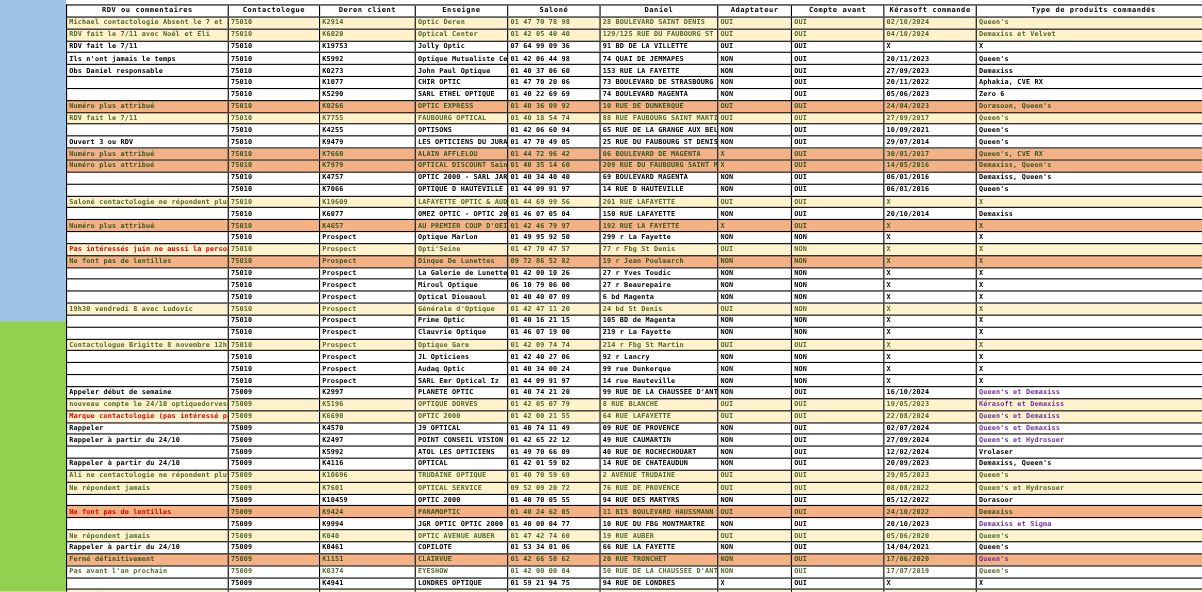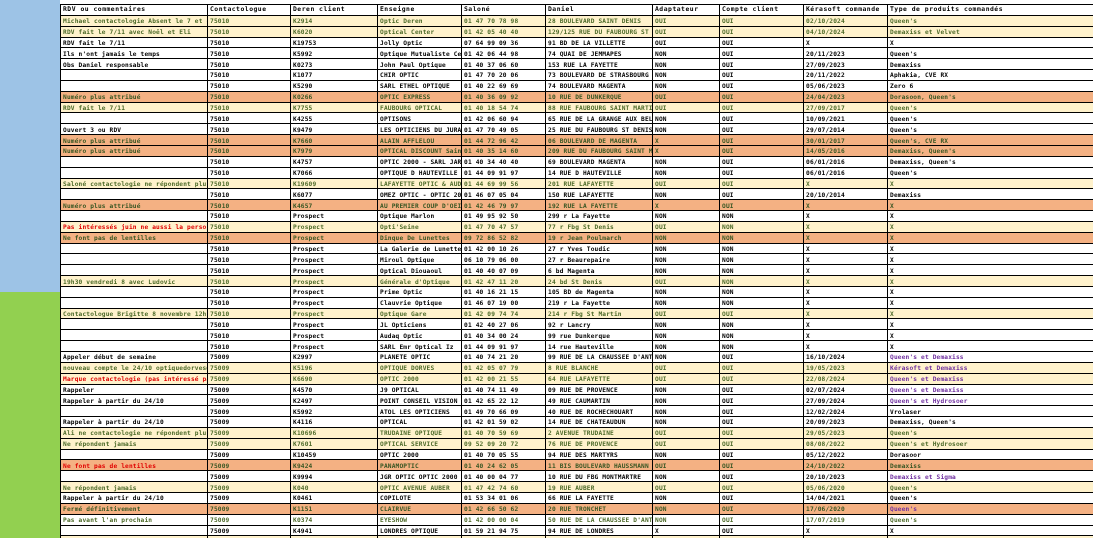--- a/index.html
+++ b/index.html
@@ -8,21 +8,21 @@
   .side-blue { position: absolute; left: 0; top: 0; width: 60px; height: 292px; background: #9dc3e6; }
   .side-green { position: absolute; left: 0; top: 292px; width: 60px; height: 246px; background: #92d050; }
   .sheet { position: absolute; left: 60px; top: 4px; width: 1040px; }
   table { border-collapse: collapse; table-layout: fixed; width: 1040px; }
   td, th {
     height: 10.85px; line-height: 9px; font-size: 6.2px; font-weight: bold;
     border-bottom: 1.4px solid #000; border-left: 1.2px solid #000;
     padding: 0 2px; white-space: nowrap; overflow: hidden; text-align: left;
     color: #000; letter-spacing: 0.15px;
   }
-  th { border-top: 1.4px solid #000; font-size: 6.4px; letter-spacing: 0.5px; }
+  th { border-top: 1.4px solid #000; font-size: 6.4px; letter-spacing: 0.5px; text-align: center; }
   tr.y td { background: #fff2cc; color: #4e6b2a; }
   tr.o td { background: #f4b183; color: #375623; }
   tr.w td { background: #ffffff; }
   td.red { color: #e00000 !important; }
   td.pur { color: #7030a0 !important; }
   td.grn { color: #4e6b2a !important; }
   col.c0 { width: 147px; } col.c1 { width: 83px; } col.c2 { width: 87px; }
   col.c3 { width: 84px; } col.c4 { width: 84px; } col.c5 { width: 107px; }
   col.c6 { width: 67px; } col.c7 { width: 84px; } col.c8 { width: 84px; } col.c9 { width: 213px; }
 </style>
@@ -48,21 +48,21 @@
     </colgroup>
     <thead>
       <tr id="hdr">
           <th>RDV ou commentaires</th>
           <th>Contactologue</th>
           <th>Deren client</th>
           <th>Enseigne</th>
           <th>Saloné</th>
           <th>Daniel</th>
           <th>Adaptateur</th>
-          <th>Compte client</th>
+          <th>Compte avant</th>
           <th>Kérasoft commande</th>
           <th>Type de produits commandés</th>
         </tr>
     </thead>
     <tbody id="tbody">
         <tr class="y">
           <td>Michael contactologie Absent le 7 et 8 novembre</td>
           <td>75010</td>
           <td>K2914</td>
           <td>Optic Deren</td>

